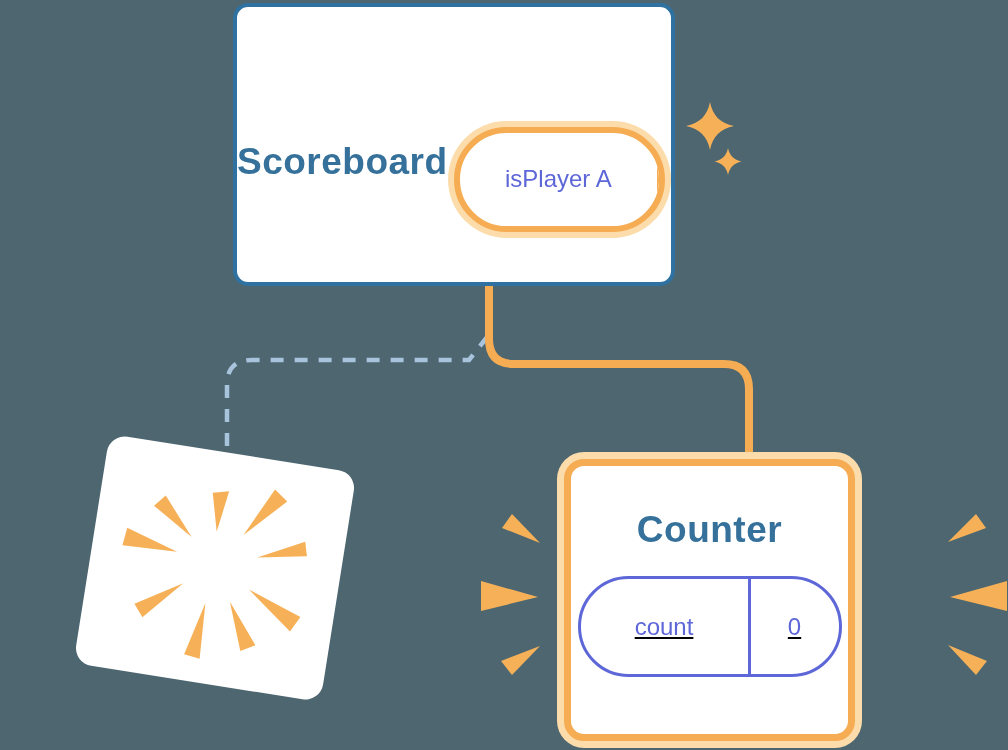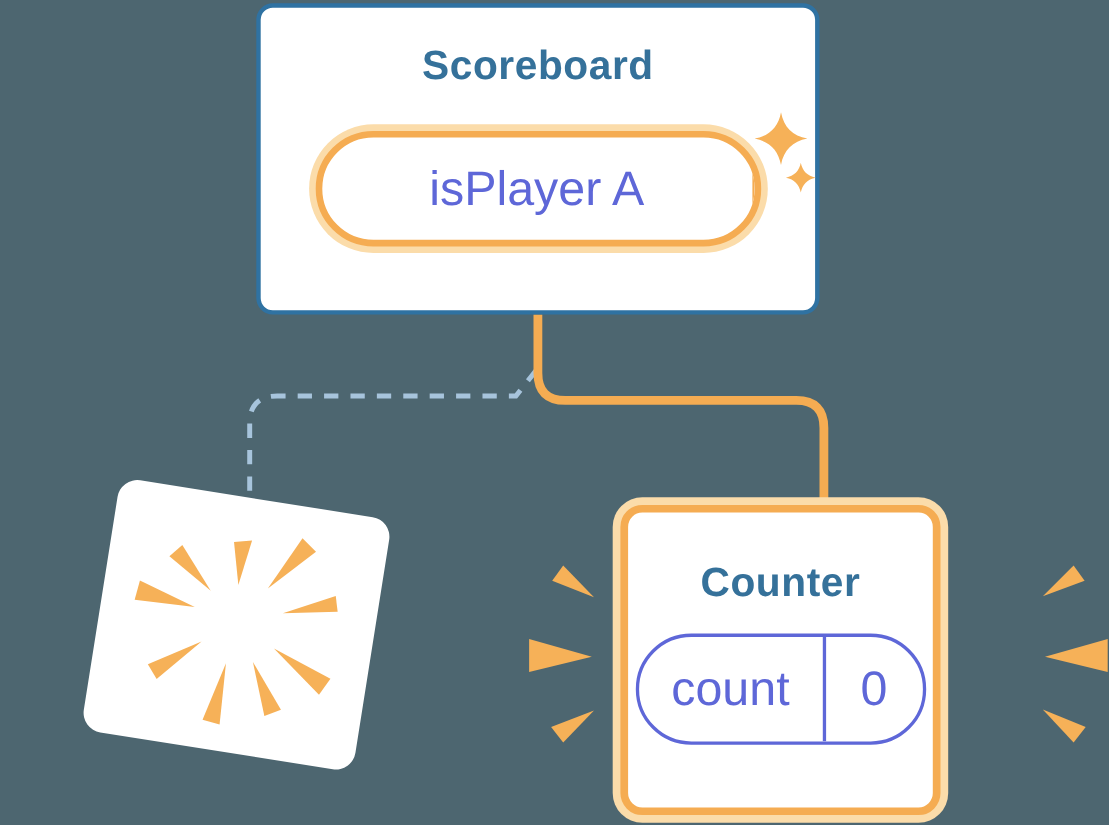--- a/index.html
+++ b/index.html
@@ -29,26 +29,26 @@
     position: absolute;
     left: 0; top: 0;
     width: 1008px; height: 750px;
     pointer-events: none;
   }
 
   
   .scoreboard-card {
     position: absolute;
     left: 233px; top: 3px;
-    width: 512px; height: 283px;
+    width: 442px; height: 283px;
     background: var(--card-bg);
     border: 4px solid var(--card-border-blue);
     border-radius: 15px;
     display: flex;
-    flex-direction: column;
+    flex-direction: row;
     align-items: center;
     padding-top: 34px;
   }
   .card-title {
     font-size: 37px;
     font-weight: 600;
     color: var(--title-teal);
     letter-spacing: 0.5px;
     line-height: 1;
   }
@@ -64,21 +64,21 @@
     background: var(--card-bg);
     border: 6px solid var(--orange);
     border-radius: 54px;
     display: flex;
     overflow: hidden;
   }
   .pill-cell {
     display: flex;
     align-items: center;
     justify-content: center;
-    font-size: 44px;
+    font-size: 24px;
     color: var(--purple);
     line-height: 1;
   }
   .pill-frame .cell-name  { flex: 1.65; border-right: 2px solid var(--orange); }
   .pill-frame .cell-value { flex: 1; font-weight: 700; }
 
   .sparkles {
     position: absolute;
     left: 447px; top: 92px;   
     width: 70px; height: 80px;
@@ -115,20 +115,21 @@
     padding-top: 45px;
   }
   .counter-pill {
     margin-top: 28px;
     width: 264px; height: 101px;
     border: 3px solid var(--purple);
     border-radius: 54px;
     display: flex;
     overflow: hidden;
     background: var(--card-bg);
+    text-decoration: underline;
   }
   .counter-pill .cell-name  { flex: 1.9; border-right: 3px solid var(--purple); }
   .counter-pill .cell-value { flex: 1; }
 </style>
 </head>
 <body>
 
 <div class="stage">
 
   <svg class="overlay" viewBox="0 0 1008 750">

